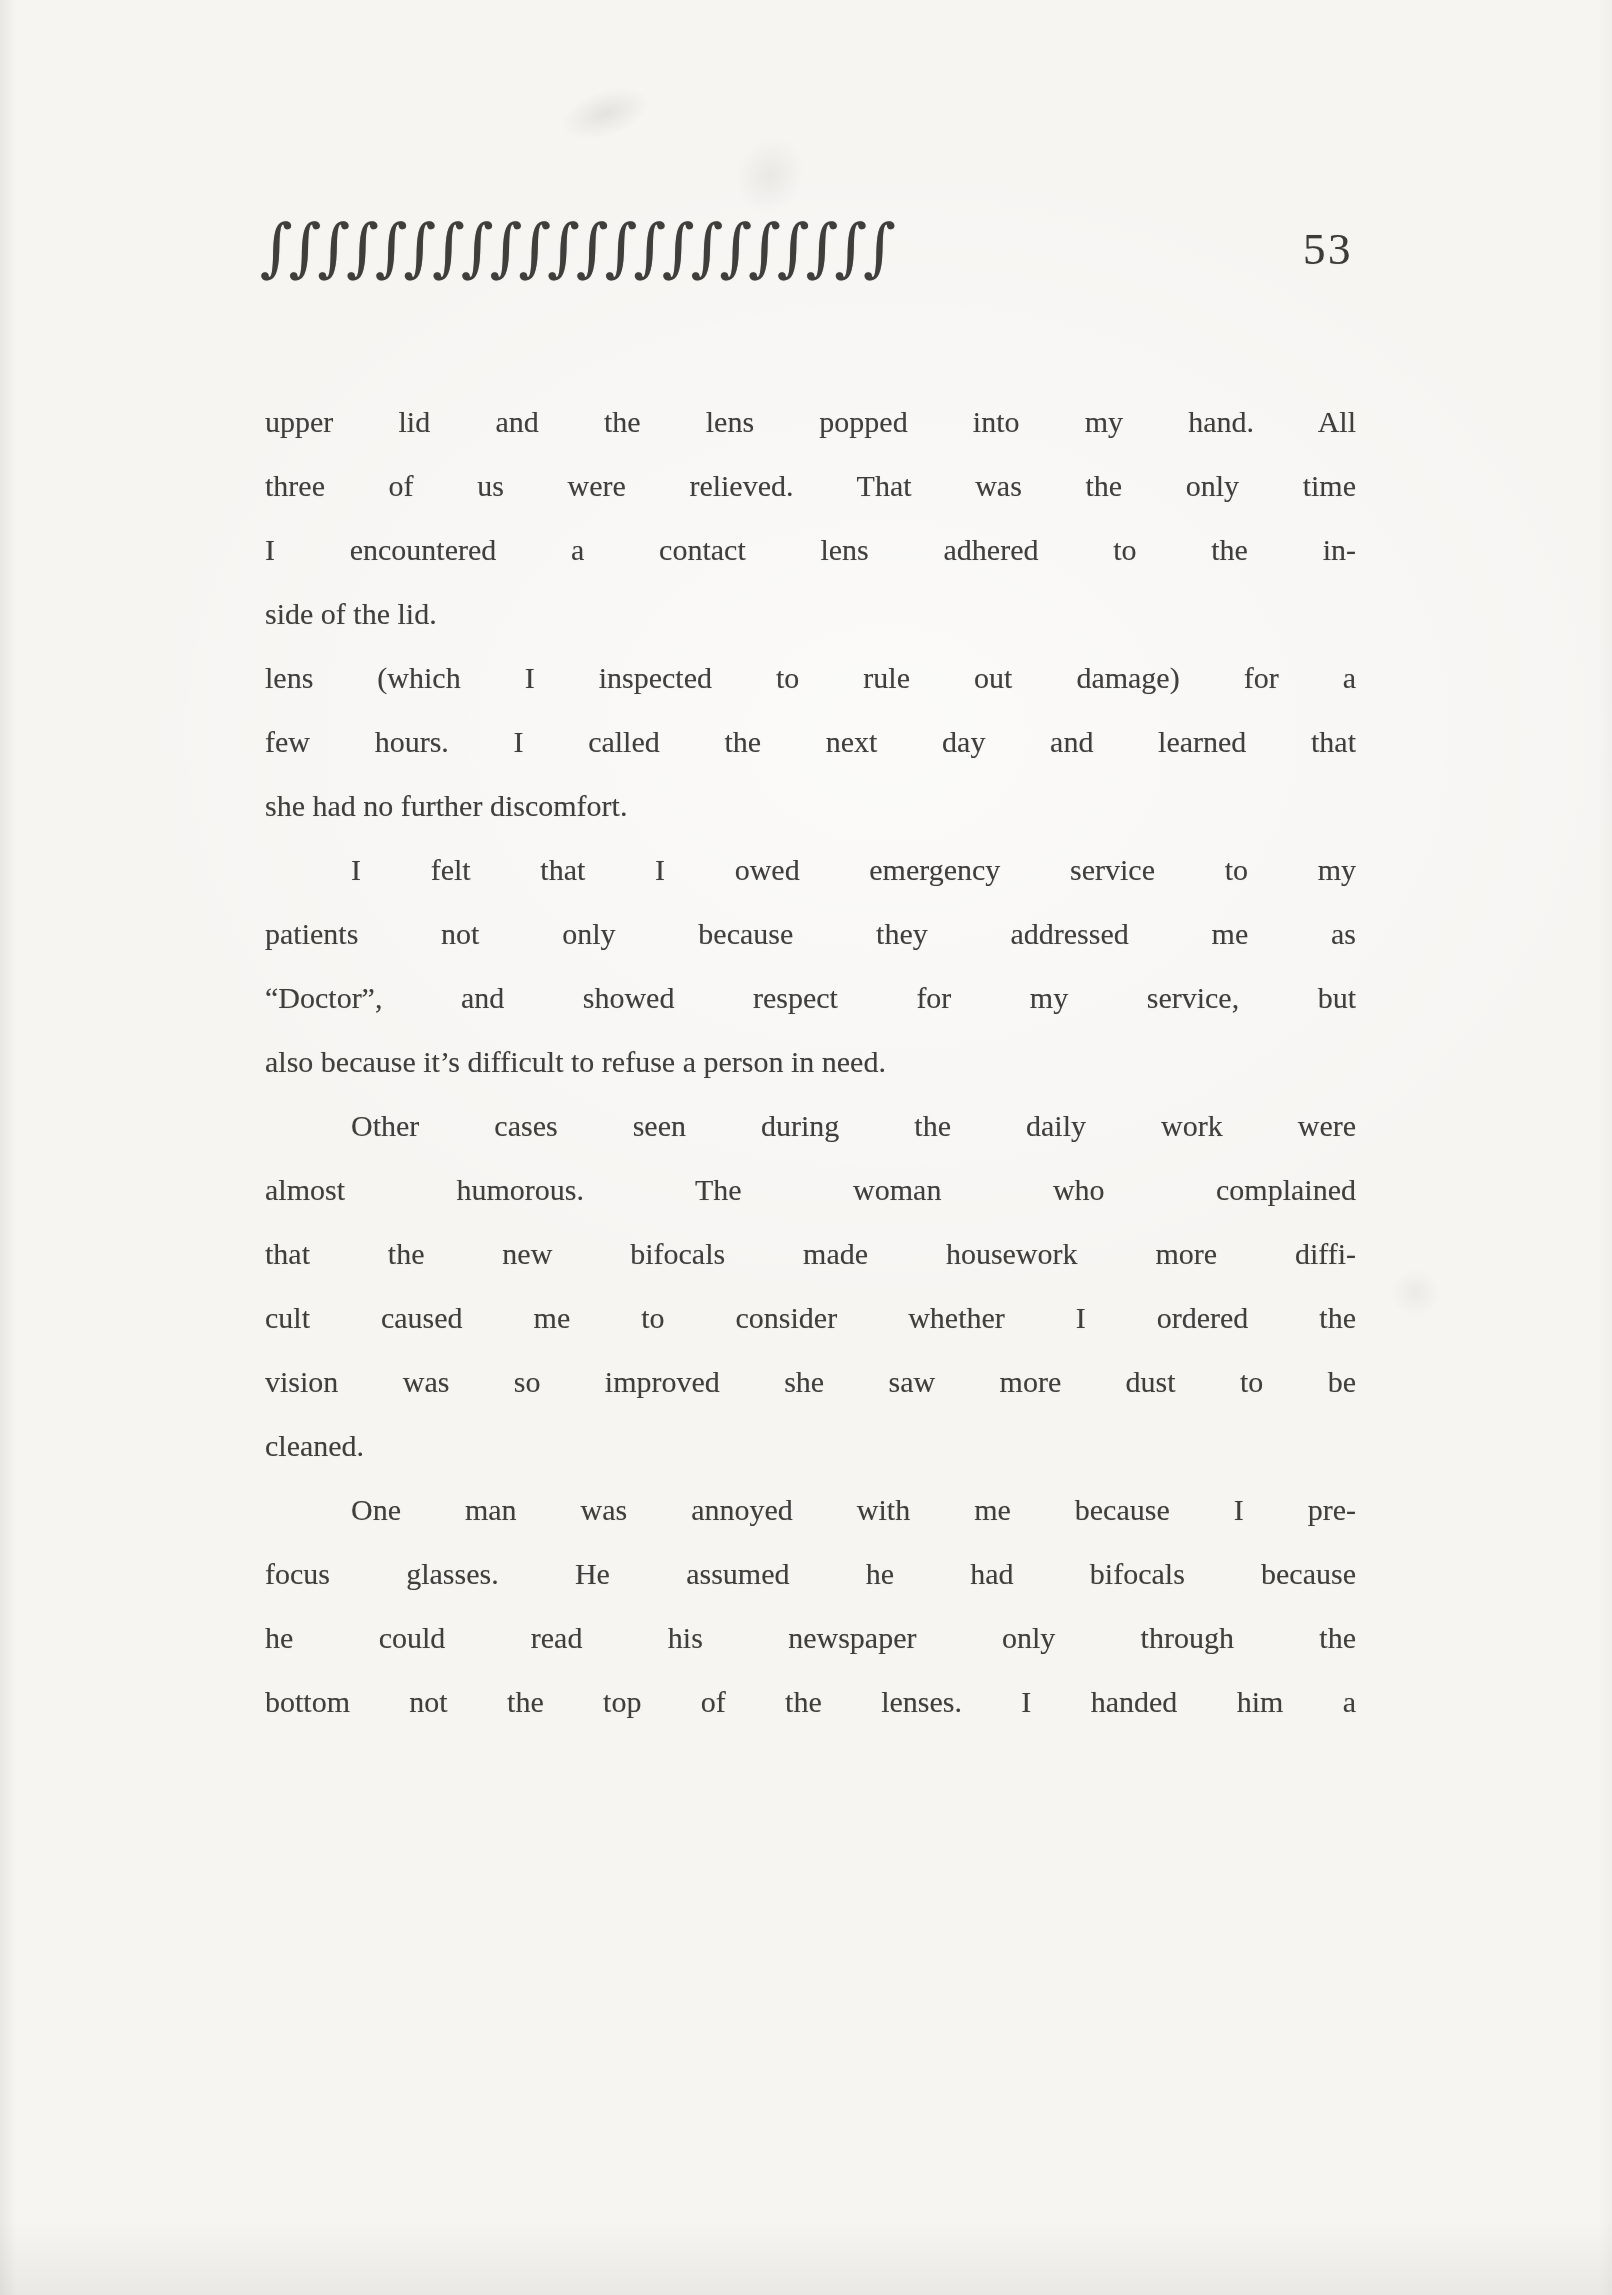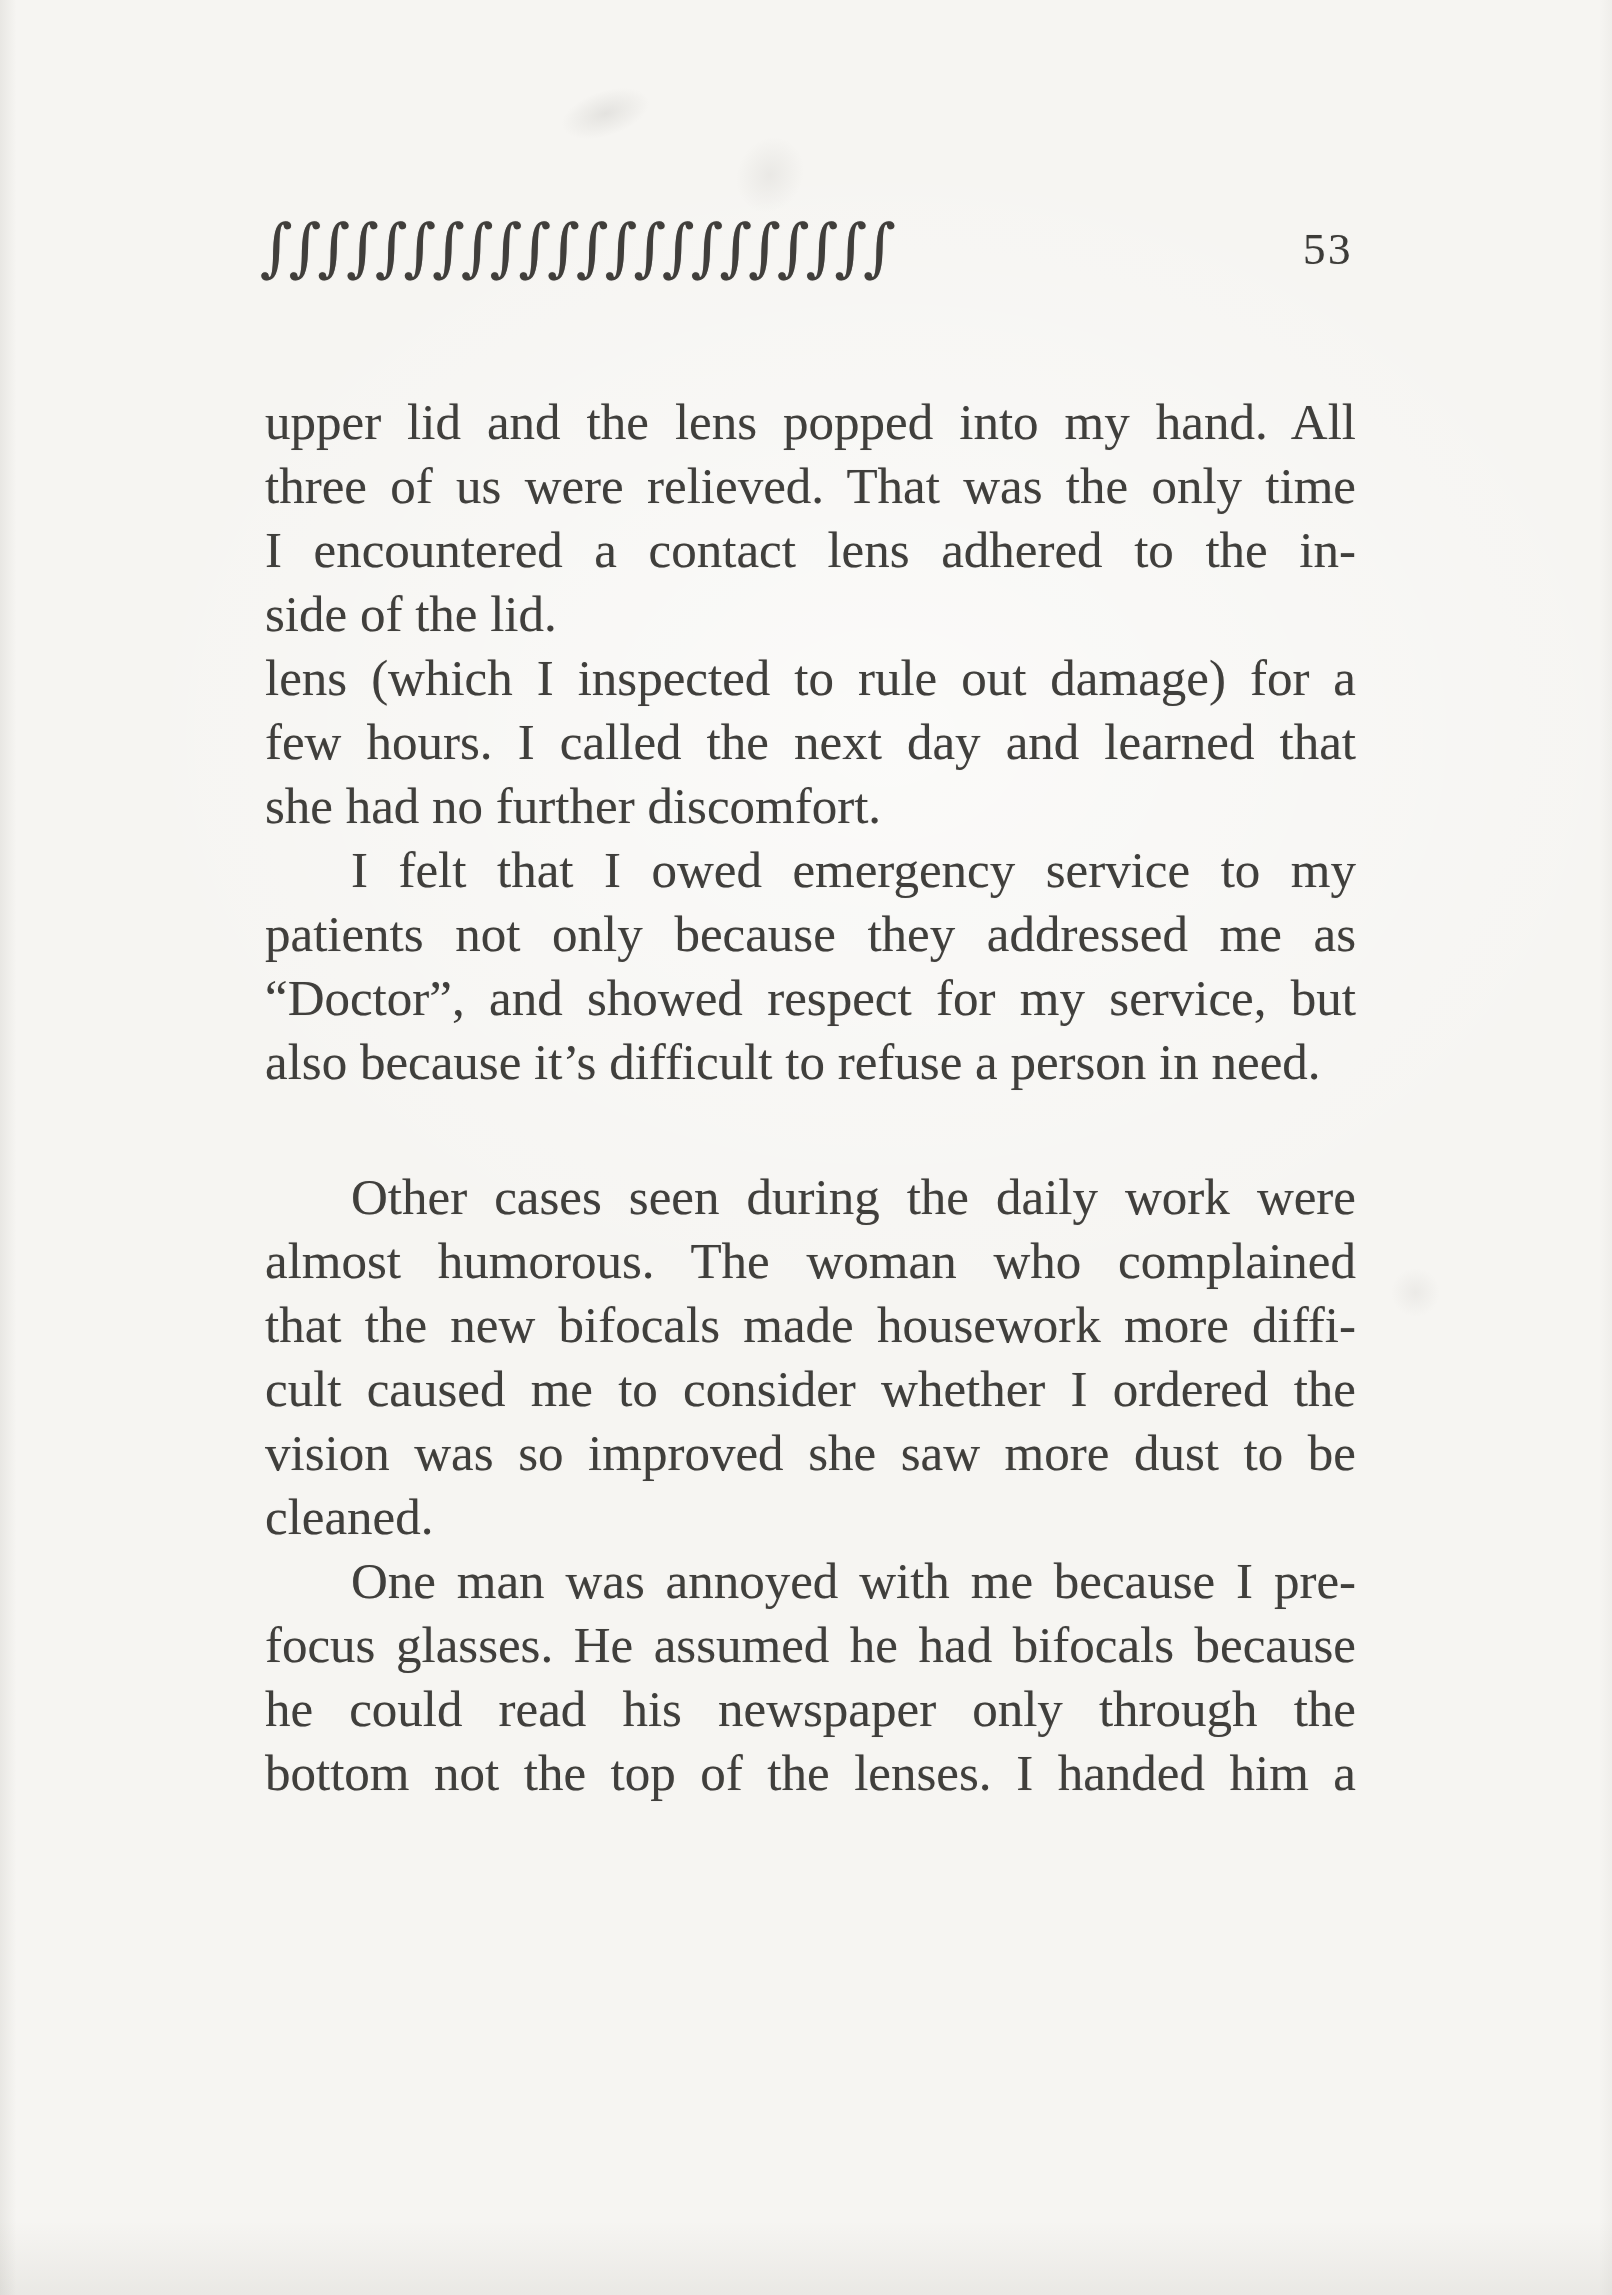--- a/index.html
+++ b/index.html
@@ -48,29 +48,29 @@
     position: absolute; left: 1303px; top: 227px;
     font-size: 45px; line-height: 1;
     letter-spacing: 2.5px;
     color: #3c3b38;
     text-shadow: 0 0 0.8px rgba(60,59,56,0.4);
   }
   .textblock {
     position: absolute; left: 265px; top: 390px; width: 1091px;
   }
   .line {
-    font-size: 51px;
+    font-size: 30px;
     line-height: 64px;
     color: #403f3c;
     text-align: justify;
     text-shadow: 0 0 0.8px rgba(62,61,58,0.35);
   }
   .line.fill { text-align-last: justify; }
   .line.indent { text-indent: 86px; }
-  .para.gap { margin-top: 71px; }
+  .para.gap { }
 </style>
 </head>
 <body>
 
 <div class="page">
   <div class="smudge-a"></div>
   <div class="smudge-b"></div>
   <div class="smudge-c"></div>
 
   <div class="ornaments">∫∫∫∫∫∫∫∫∫∫∫∫∫∫∫∫∫∫∫∫∫∫</div>

